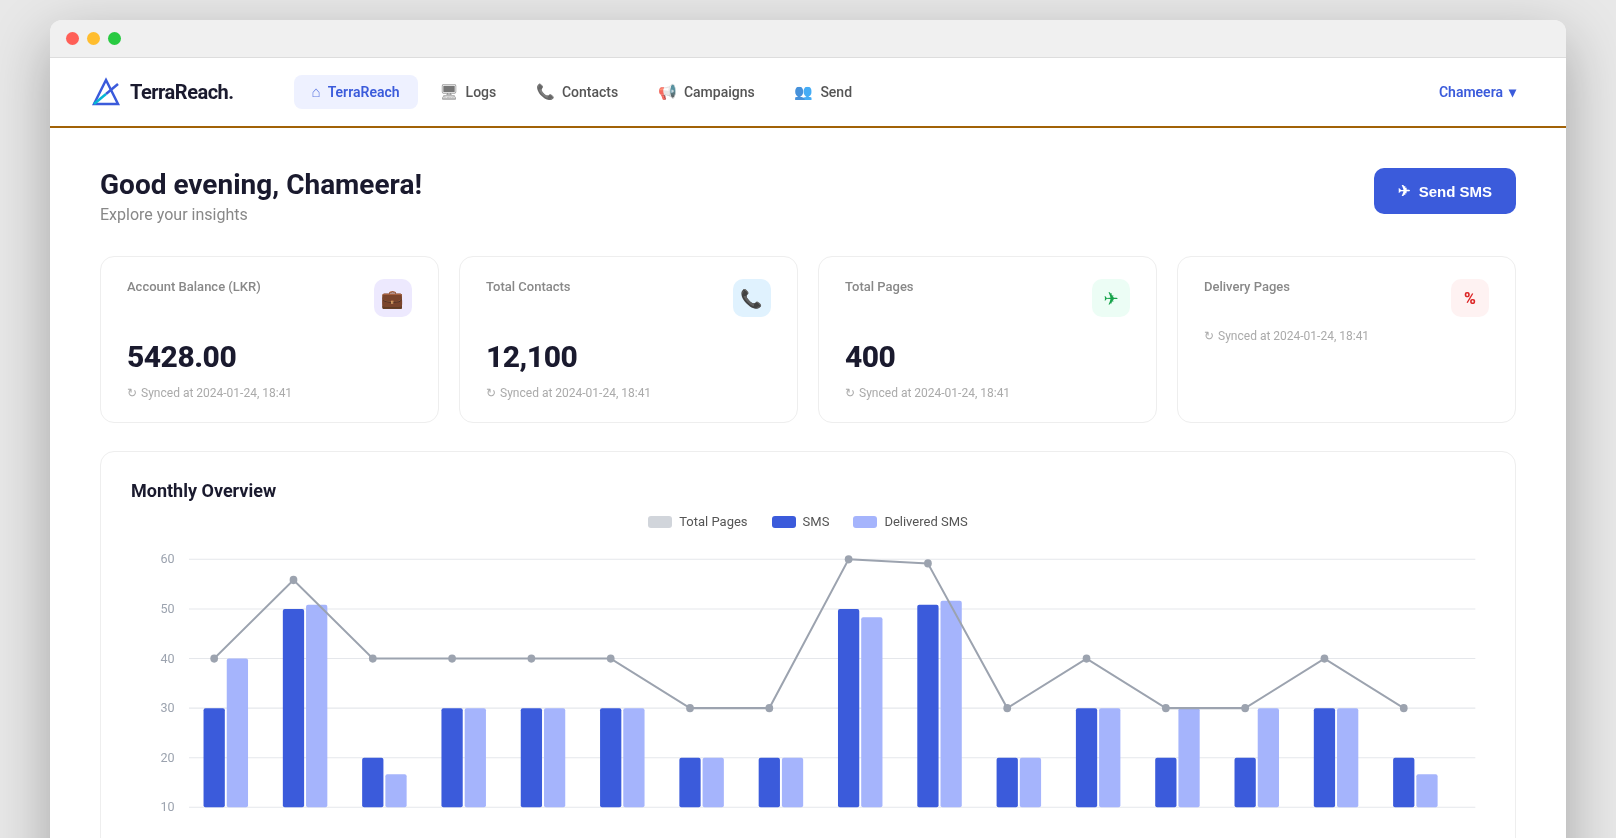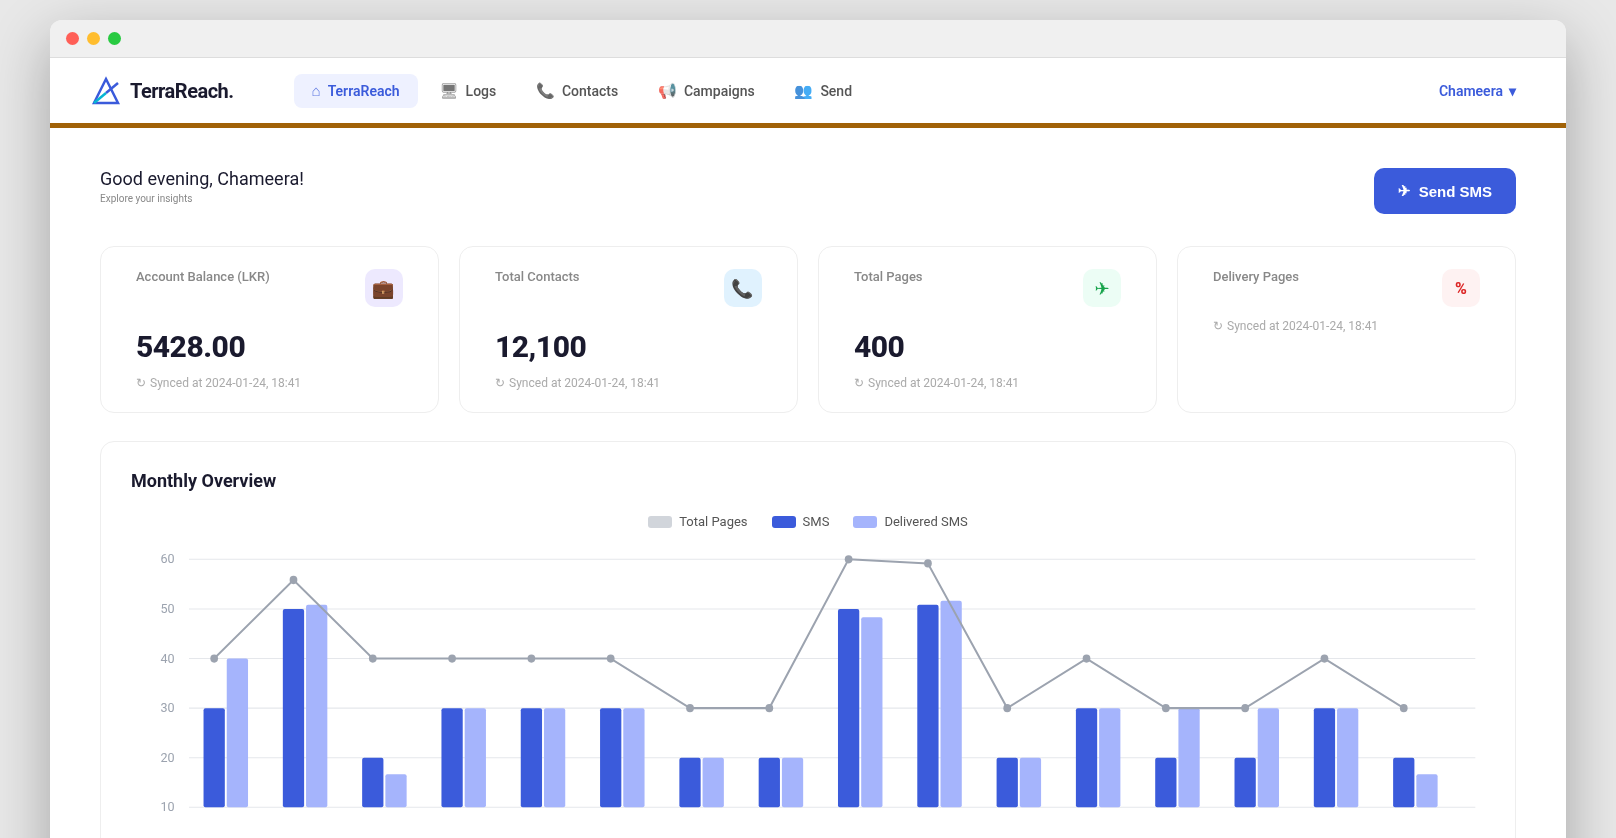--- a/index.html
+++ b/index.html
@@ -42,21 +42,21 @@
       display: flex;
       flex-direction: column;
       overflow-y: auto;
     }
     
     .navbar {
       display: flex;
       align-items: center;
       padding: 0 40px;
       height: 70px;
-      border-bottom: 5px solid #a16207;
+      border-bottom: 2px solid #a16207;
       background: #fff;
       flex-shrink: 0;
     }
     .logo {
       display: flex;
       align-items: center;
       gap: 8px;
       margin-right: 60px;
     }
     .logo-icon {
@@ -115,27 +115,27 @@
       padding: 40px 50px;
       flex: 1;
     }
     .page-header {
       display: flex;
       align-items: flex-start;
       justify-content: space-between;
       margin-bottom: 32px;
     }
     .greeting h1 {
-      font-size: 18px;
-      font-weight: 400;
+      font-size: 28px;
+      font-weight: 700;
       color: #1a1a2e;
       margin-bottom: 4px;
     }
     .greeting p {
-      font-size: 10px;
+      font-size: 16px;
       color: #888;
     }
     .send-sms-btn {
       display: flex;
       align-items: center;
       gap: 8px;
       background: #3b5bdb;
       color: white;
       border: none;
       border-radius: 10px;
@@ -149,21 +149,21 @@
     .stat-cards {
       display: grid;
       grid-template-columns: repeat(4, 1fr);
       gap: 20px;
       margin-bottom: 28px;
     }
     .stat-card {
       background: #fff;
       border: 1px solid #eee;
       border-radius: 14px;
-      padding: 22px 35px;
+      padding: 22px 26px;
       display: flex;
       flex-direction: column;
     }
     .stat-card-header {
       display: flex;
       justify-content: space-between;
       align-items: flex-start;
       margin-bottom: 12px;
     }
     .stat-card-label {
@@ -203,21 +203,21 @@
     .chart-section {
       background: #fff;
       border: 1px solid #eee;
       border-radius: 14px;
       padding: 28px 30px;
     }
     .chart-title {
       font-size: 18px;
       font-weight: 700;
       color: #1a1a2e;
-      margin-bottom: 23px;
+      margin-bottom: 13px;
     }
     .chart-legend {
       display: flex;
       gap: 24px;
       justify-content: center;
       margin-bottom: 20px;
     }
     .legend-item {
       display: flex;
       align-items: center;

